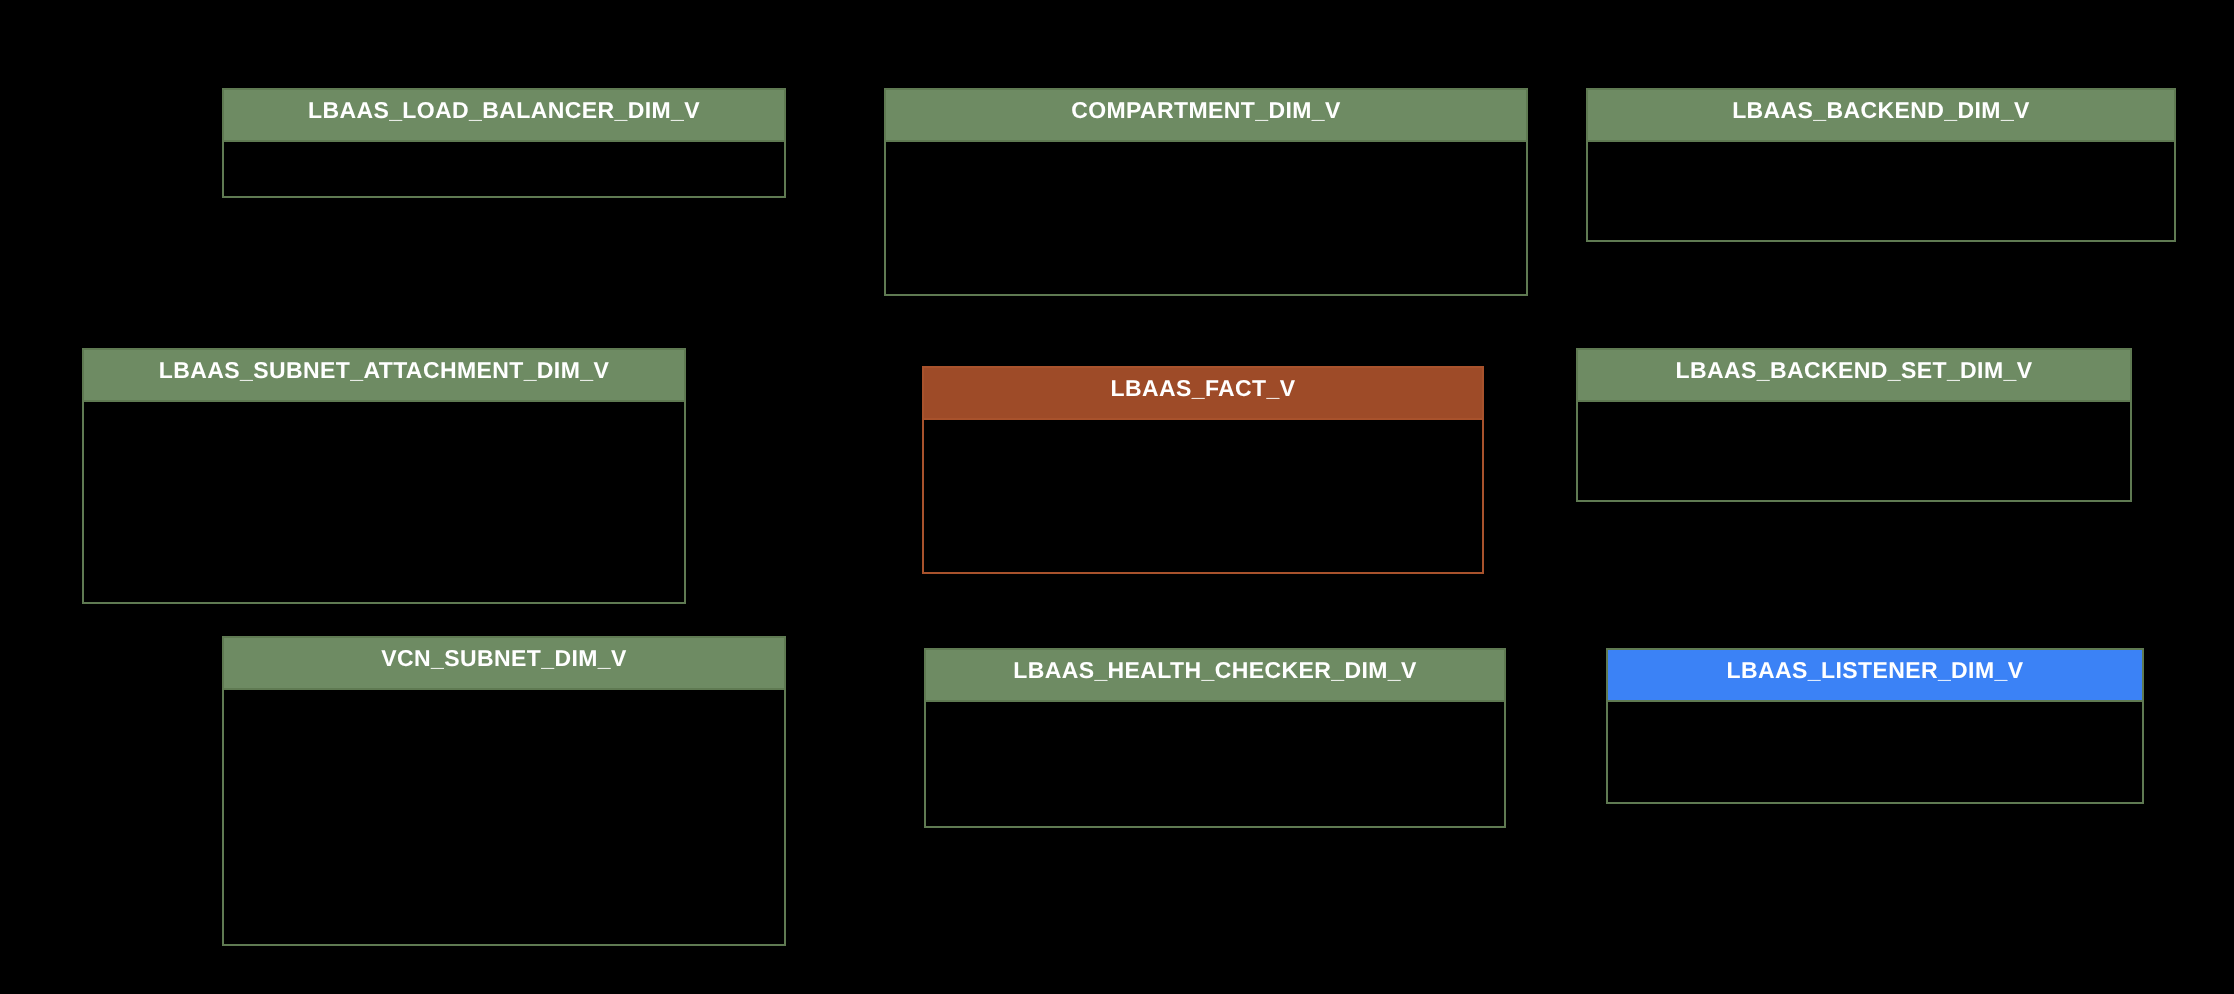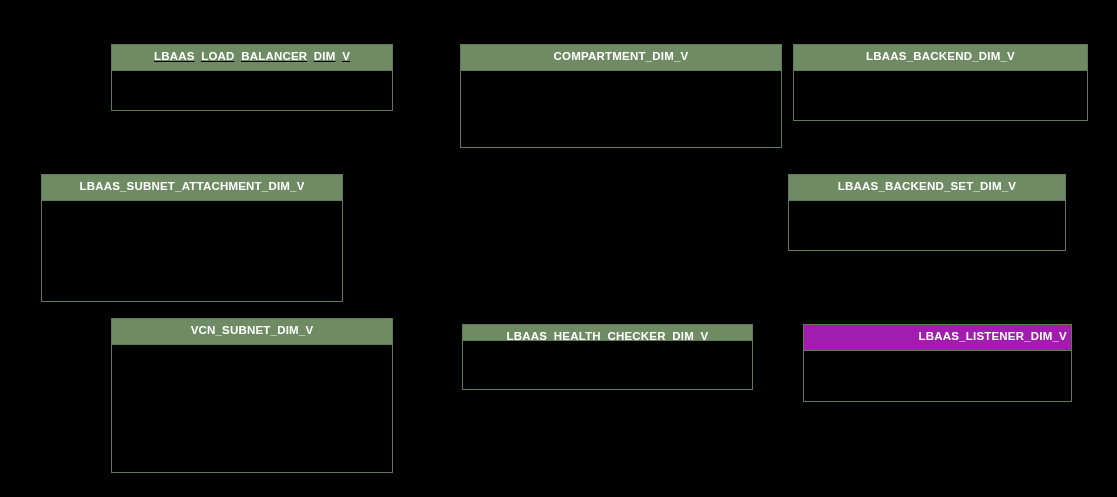--- a/index.html
+++ b/index.html
@@ -59,61 +59,67 @@
   .column-list {
     margin: 0;
     padding: 0;
     list-style: none;
   }
 </style>
 </head>
 <body>
 
 <div id="canvas" style="background: rgb(0, 0, 0);">
-    <div class="entity" style="left: 111px; top: 44px; width: 282px; height: 67px; border-color: rgb(95, 122, 82); text-decoration: underline;">
+    <div class="entity" style="left: 111px; top: 44px; width: 282px; height: 55px; border-color: rgb(95, 122, 82);">
       <div class="entity-header" style="background: rgb(110, 139, 99); border-bottom-color: rgb(95, 122, 82); color: rgb(255, 255, 255);">LBAAS_LOAD_BALANCER_DIM_V</div>
       <div class="entity-body">
         <ul class="column-list"></ul>
       </div>
     </div>
-    <div class="entity" style="left: 460px; top: 44px; width: 322px; height: 104px; border-color: rgb(95, 122, 82);">
+    <div class="entity" style="left: 442px; top: 44px; width: 322px; height: 104px; border-color: rgb(95, 122, 82);">
       <div class="entity-header" style="background: rgb(110, 139, 99); border-bottom-color: rgb(95, 122, 82); color: rgb(255, 255, 255);">COMPARTMENT_DIM_V</div>
       <div class="entity-body">
         <ul class="column-list"></ul>
       </div>
     </div>
     <div class="entity" style="left: 793px; top: 44px; width: 295px; height: 77px; border-color: rgb(95, 122, 82);">
       <div class="entity-header" style="background: rgb(110, 139, 99); border-bottom-color: rgb(95, 122, 82); color: rgb(255, 255, 255);">LBAAS_BACKEND_DIM_V</div>
       <div class="entity-body">
         <ul class="column-list"></ul>
       </div>
     </div>
     <div class="entity" style="left: 41px; top: 174px; width: 302px; height: 128px; border-color: rgb(95, 122, 82);">
       <div class="entity-header" style="background: rgb(110, 139, 99); border-bottom-color: rgb(95, 122, 82); color: rgb(255, 255, 255);">LBAAS_SUBNET_ATTACHMENT_DIM_V</div>
       <div class="entity-body">
         <ul class="column-list"></ul>
       </div>
     </div>
+    <div class="entity fact" style="left: 461px; top: 183px; width: 281px; height: 104px; border-color: rgb(168, 82, 44);">
+      <div class="entity-header" style="background: rgb(158, 75, 40); border-bottom-color: rgb(168, 82, 44); color: rgb(255, 255, 255);">LBAAS_FACT_V</div>
+      <div class="entity-body">
+        <ul class="column-list"></ul>
+      </div>
+    </div>
     <div class="entity" style="left: 788px; top: 174px; width: 278px; height: 77px; border-color: rgb(95, 122, 82);">
       <div class="entity-header" style="background: rgb(110, 139, 99); border-bottom-color: rgb(95, 122, 82); color: rgb(255, 255, 255);">LBAAS_BACKEND_SET_DIM_V</div>
       <div class="entity-body">
         <ul class="column-list"></ul>
       </div>
     </div>
     <div class="entity" style="left: 111px; top: 318px; width: 282px; height: 155px; border-color: rgb(95, 122, 82);">
       <div class="entity-header" style="background: rgb(110, 139, 99); border-bottom-color: rgb(95, 122, 82); color: rgb(255, 255, 255);">VCN_SUBNET_DIM_V</div>
       <div class="entity-body">
         <ul class="column-list"></ul>
       </div>
     </div>
-    <div class="entity" style="left: 462px; top: 324px; width: 291px; height: 66px; border-color: rgb(95, 122, 82); gap: 48px;">
+    <div class="entity" style="left: 462px; top: 324px; width: 291px; height: 90px; border-color: rgb(95, 122, 82); gap: 48px;">
       <div class="entity-header" style="background: rgb(110, 139, 99); border-bottom-color: rgb(95, 122, 82); color: rgb(255, 255, 255);">LBAAS_HEALTH_CHECKER_DIM_V</div>
       <div class="entity-body">
         <ul class="column-list"></ul>
       </div>
     </div>
     <div class="entity" style="left: 803px; top: 324px; width: 269px; height: 78px; border-color: rgb(95, 122, 82);">
-      <div class="entity-header" style="background: #a21caf; border-bottom-color: rgb(95, 122, 82); color: rgb(255, 255, 255); text-align: right;">LBAAS_LISTENER_DIM_V</div>
+      <div class="entity-header" style="background: #3b82f6; border-bottom-color: rgb(95, 122, 82); color: rgb(255, 255, 255);">LBAAS_LISTENER_DIM_V</div>
       <div class="entity-body">
         <ul class="column-list"></ul>
       </div>
     </div>
   </div>
 
 </body></html>

